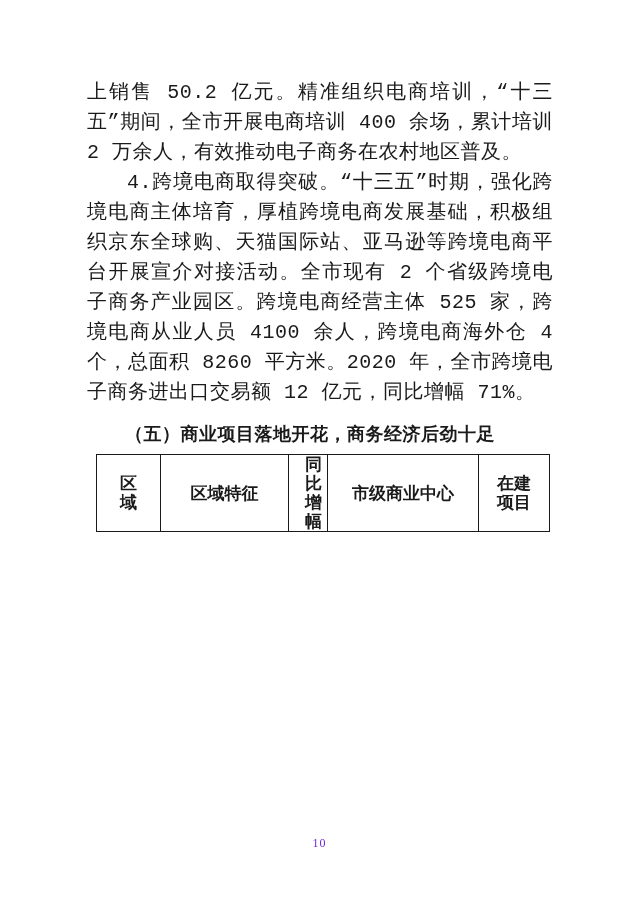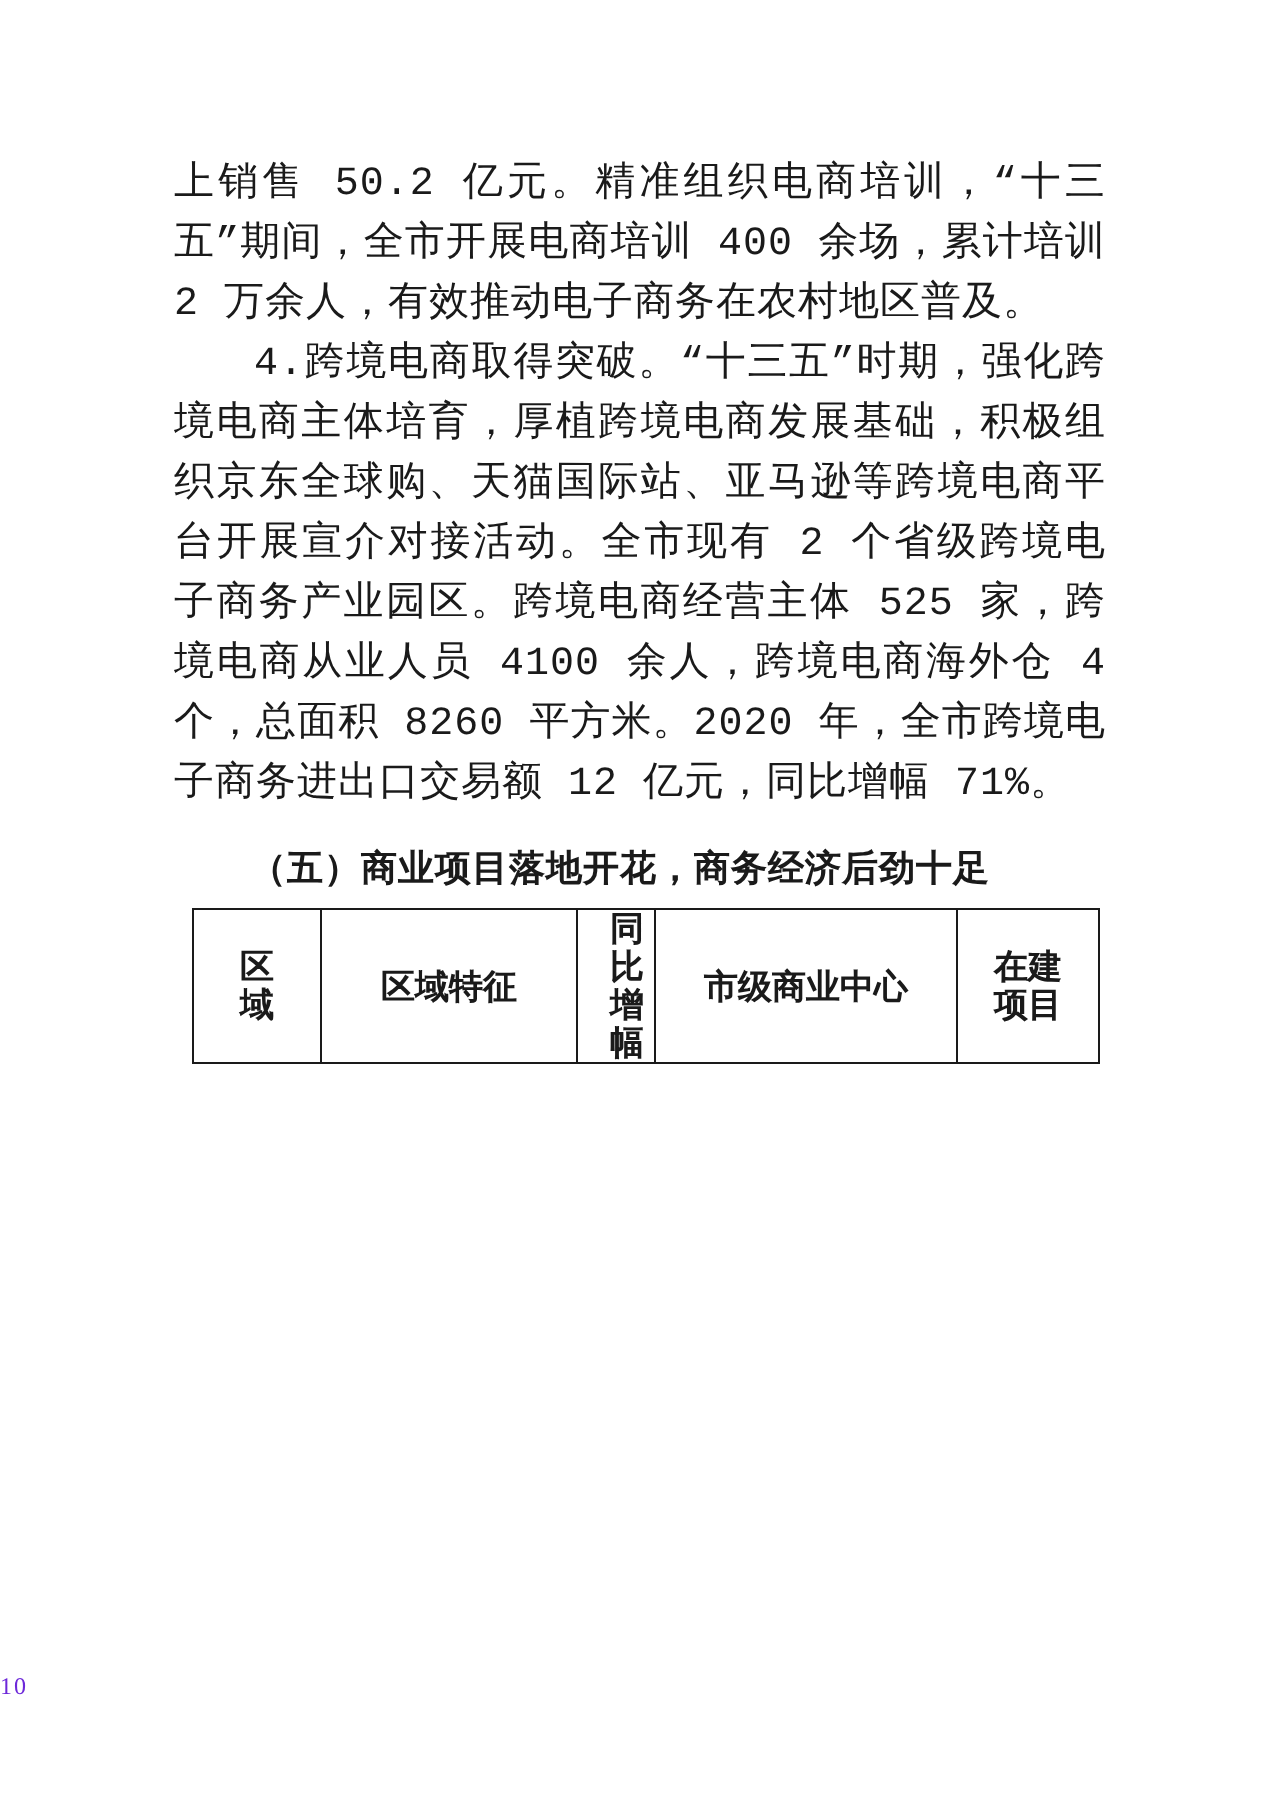--- a/index.html
+++ b/index.html
@@ -65,21 +65,21 @@
     text-align: center;
     vertical-align: middle;
     word-break: break-all;
     overflow: hidden;
   }
   .pagenum {
     position: absolute;
     top: 836px;
     left: 0;
     width: 100%;
-    text-align: left;
+    text-align: center;
     font-size: 12px;
     color: #6d28d9;
     letter-spacing: 1px;
   }
 </style>
 </head>
 <body>
 
 <div class="page">
   <div class="content">

